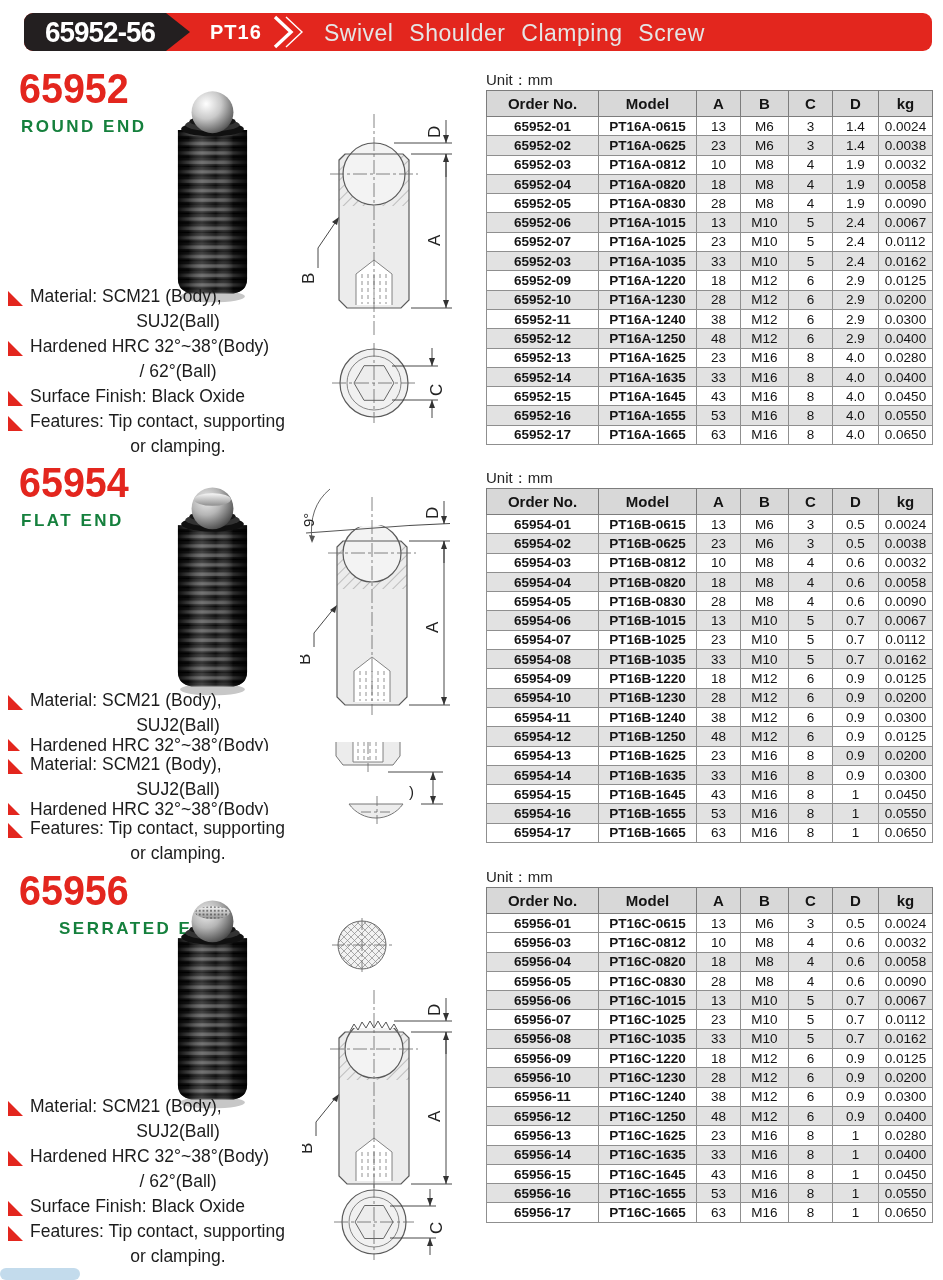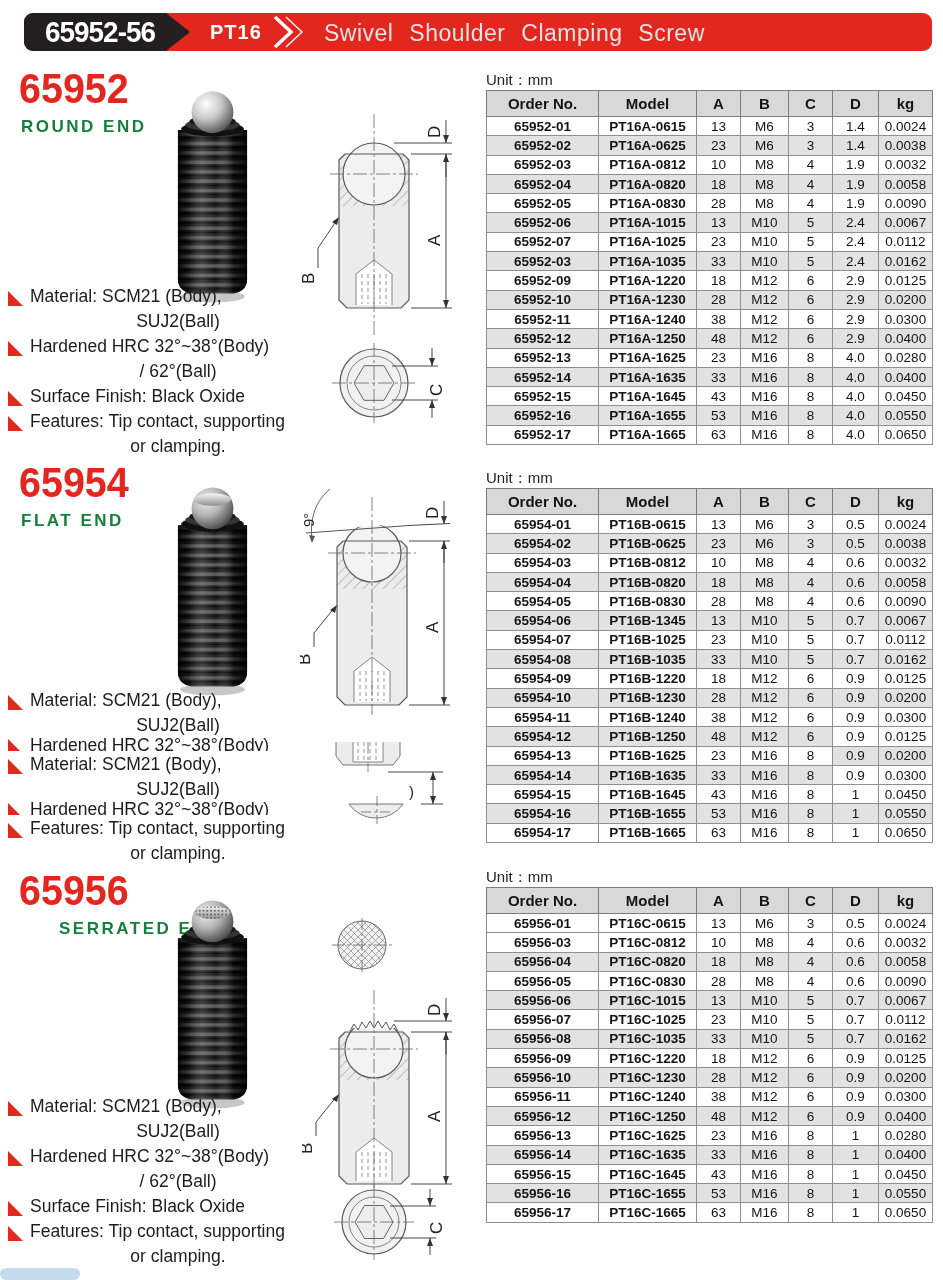--- a/index.html
+++ b/index.html
@@ -528,21 +528,21 @@
           <td class="bold">65954-05</td>
           <td class="bold">PT16B-0830</td>
           <td>28</td>
           <td>M8</td>
           <td>4</td>
           <td>0.6</td>
           <td>0.0090</td>
         </tr>
         <tr class="alt">
           <td class="bold">65954-06</td>
-          <td class="bold">PT16B-1345</td>
+          <td class="bold">PT16B-1015</td>
           <td>13</td>
           <td>M10</td>
           <td>5</td>
           <td>0.7</td>
           <td>0.0067</td>
         </tr>
         <tr>
           <td class="bold">65954-07</td>
           <td class="bold">PT16B-1025</td>
           <td>23</td>

